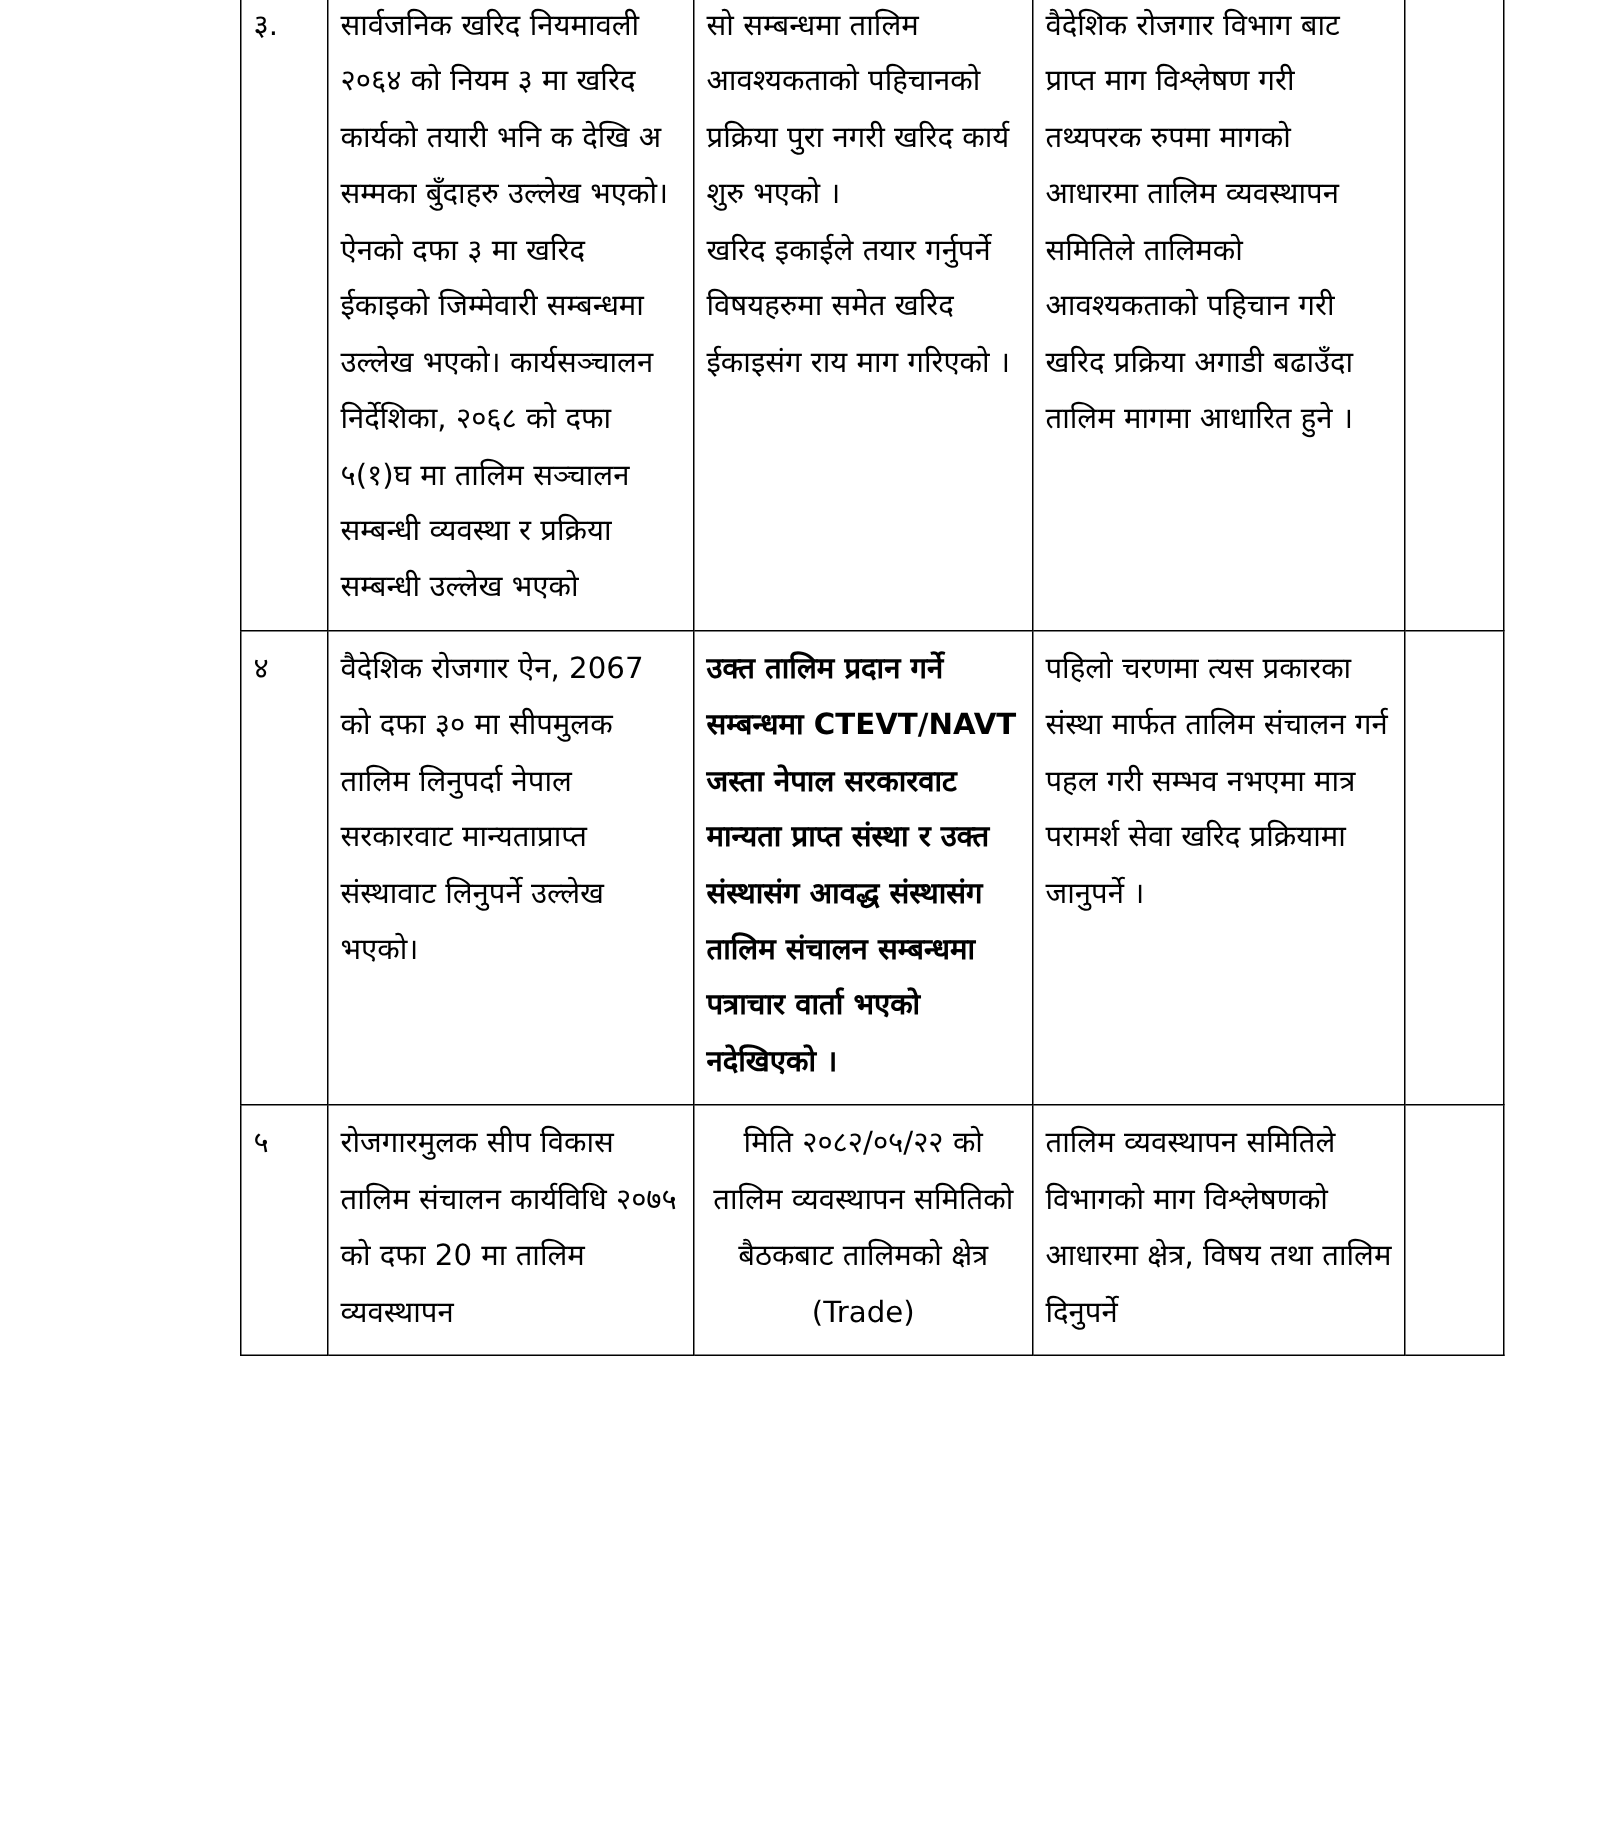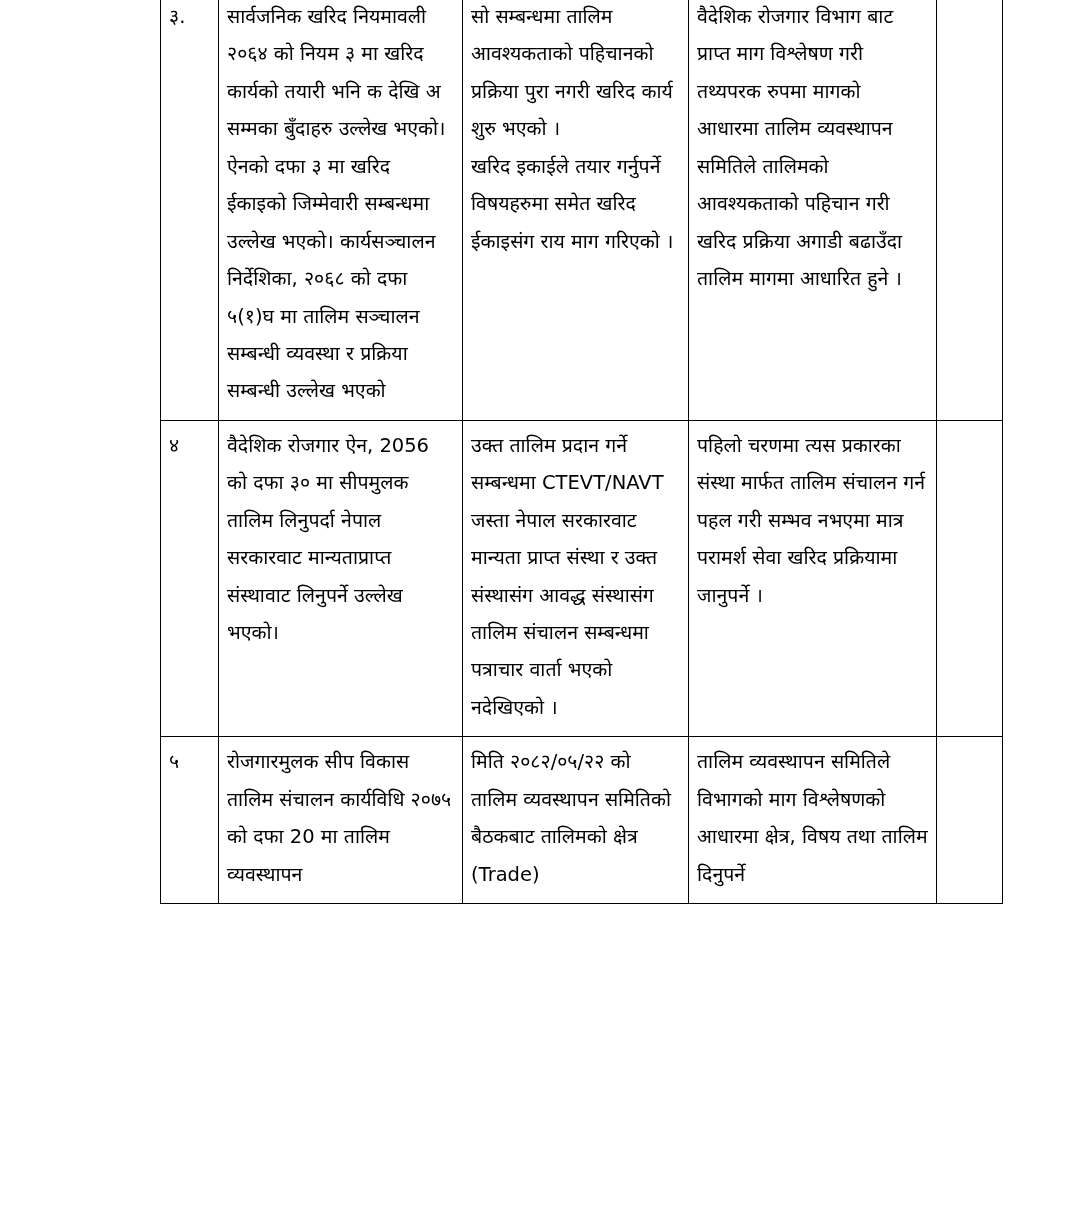--- a/index.html
+++ b/index.html
@@ -72,27 +72,27 @@
       <tr class="row-clip">
         <td class="sn">३.</td>
         <td class="cell-a">सार्वजनिक खरिद नियमावली २०६४ को नियम ३ मा खरिद कार्यको तयारी भनि क देखि अ सम्मका बुँदाहरु उल्लेख भएको। ऐनको दफा ३ मा खरिद ईकाइको जिम्मेवारी सम्बन्धमा उल्लेख भएको। कार्यसञ्चालन निर्देशिका, २०६८ को दफा ५(१)घ मा तालिम सञ्चालन सम्बन्धी व्यवस्था र प्रक्रिया सम्बन्धी उल्लेख भएको</td>
         <td class="cell-b" style="white-space: pre-line;">सो सम्बन्धमा तालिम आवश्यकताको पहिचानको प्रक्रिया पुरा नगरी खरिद कार्य शुरु भएको ।
 खरिद इकाईले तयार गर्नुपर्ने विषयहरुमा समेत खरिद ईकाइसंग राय माग गरिएको ।</td>
         <td class="cell-c">वैदेशिक रोजगार विभाग बाट प्राप्त माग विश्लेषण गरी तथ्यपरक रुपमा मागको आधारमा तालिम व्यवस्थापन समितिले तालिमको आवश्यकताको पहिचान गरी खरिद प्रक्रिया अगाडी बढाउँदा तालिम मागमा आधारित हुने ।</td>
         <td class="cell-d"></td>
       </tr>
       <tr>
         <td class="sn">४</td>
-        <td class="cell-a">वैदेशिक रोजगार ऐन, 2056 को दफा ३० मा सीपमुलक तालिम लिनुपर्दा नेपाल सरकारवाट मान्यताप्राप्त संस्थावाट लिनुपर्ने उल्लेख भएको।</td>
-        <td class="cell-b" style="white-space: pre-line;">उक्त तालिम प्रदान गर्ने सम्बन्धमा CTEVT/NAVT जस्ता नेपाल सरकारवाट मान्यता प्राप्त संस्था र उक्त संस्थासंग आवद्ध संस्थासंग तालिम संचालन सम्बन्धमा पत्राचार वार्ता भएको नदेखिएको ।</td>
+        <td class="cell-a">वैदेशिक रोजगार ऐन, 2067 को दफा ३० मा सीपमुलक तालिम लिनुपर्दा नेपाल सरकारवाट मान्यताप्राप्त संस्थावाट लिनुपर्ने उल्लेख भएको।</td>
+        <td class="cell-b" style="white-space: pre-line; font-weight: bold;">उक्त तालिम प्रदान गर्ने सम्बन्धमा CTEVT/NAVT जस्ता नेपाल सरकारवाट मान्यता प्राप्त संस्था र उक्त संस्थासंग आवद्ध संस्थासंग तालिम संचालन सम्बन्धमा पत्राचार वार्ता भएको नदेखिएको ।</td>
         <td class="cell-c">पहिलो चरणमा त्यस प्रकारका संस्था मार्फत तालिम संचालन गर्न पहल गरी सम्भव नभएमा मात्र परामर्श सेवा खरिद प्रक्रियामा जानुपर्ने ।</td>
         <td class="cell-d"></td>
       </tr>
       <tr>
         <td class="sn">५</td>
         <td class="cell-a">रोजगारमुलक सीप विकास तालिम संचालन कार्यविधि २०७५ को दफा 20 मा तालिम व्यवस्थापन</td>
-        <td class="cell-b" style="white-space: pre-line;">मिति २०८२/०५/२२ को तालिम व्यवस्थापन समितिको बैठकबाट तालिमको क्षेत्र (Trade)</td>
+        <td class="cell-b" style="white-space: pre-line; text-align: center;">मिति २०८२/०५/२२ को तालिम व्यवस्थापन समितिको बैठकबाट तालिमको क्षेत्र (Trade)</td>
         <td class="cell-c">तालिम व्यवस्थापन समितिले विभागको माग विश्लेषणको आधारमा क्षेत्र, विषय तथा तालिम दिनुपर्ने</td>
         <td class="cell-d"></td>
       </tr>
     </tbody>
   </table>
 </div>
 
 </body></html>

